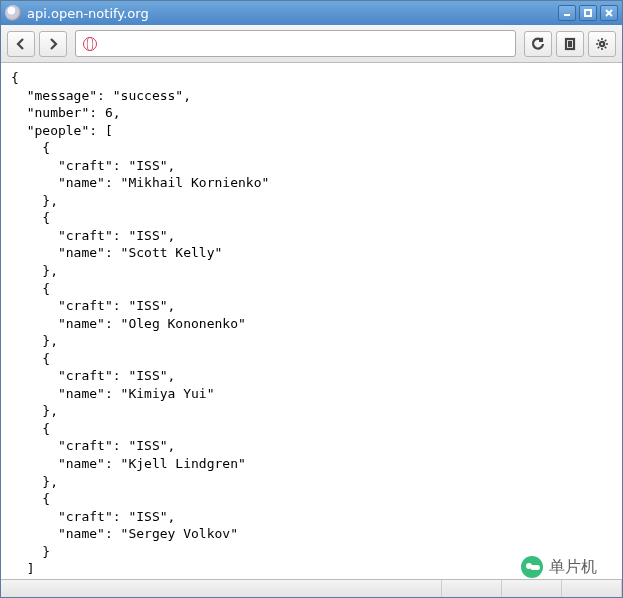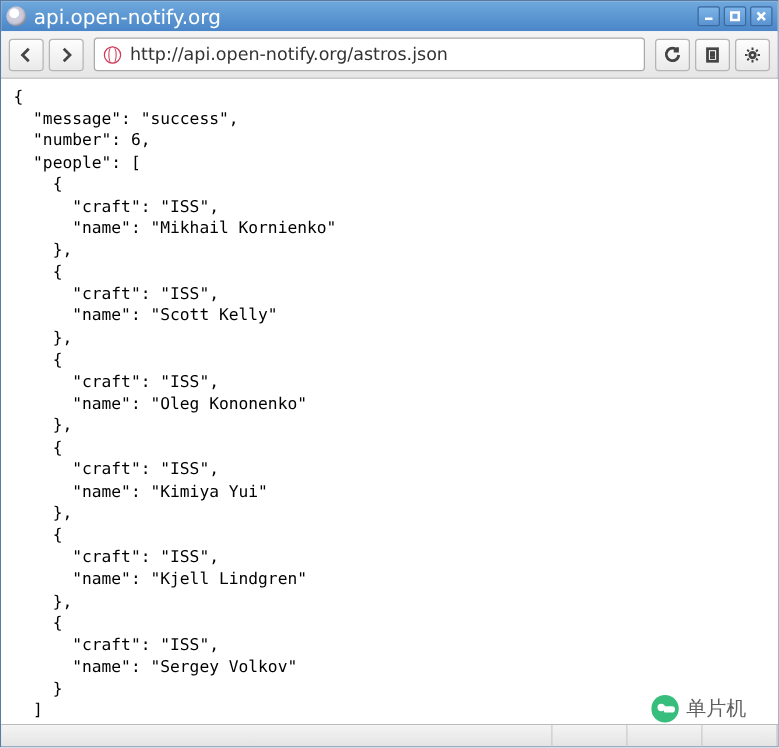--- a/index.html
+++ b/index.html
@@ -1,18 +1,18 @@
 <!DOCTYPE html>
 <html><head>
 <meta charset="utf-8">
 <style>
   * { box-sizing: border-box; margin: 0; padding: 0; }
   html, body { width: 623px; height: 598px; font-family: "DejaVu Sans", Arial, sans-serif; font-size: 13px; background: #fff; }
   .window { width: 623px; height: 598px; border: 1px solid #5a7aa0; background: #fff; display: flex; flex-direction: column; }
-  .titlebar { height: 24px; background: linear-gradient(#6fa8dc, #4a86c8); display: flex; align-items: center; padding: 0 4px; color: #fff; font-size: 16px; }
+  .titlebar { height: 24px; background: linear-gradient(#6fa8dc, #4a86c8); display: flex; align-items: center; padding: 0 4px; color: #fff; font-size: 13px; }
   .titlebar .favicon { width: 16px; height: 16px; margin-right: 6px; border-radius: 50%; background: radial-gradient(circle at 40% 35%, #fff 0 25%, #ccd 30% 60%, #99a 100%); box-shadow: inset -1px -1px 2px rgba(0,0,0,.3); }
   .titlebar .title { flex: 1; }
   .win-btns { display: flex; gap: 3px; }
   .win-btn { width: 18px; height: 16px; background: linear-gradient(#7db4e8,#5a93d0); border: 1px solid #3a6aa0; border-radius: 2px; display: flex; align-items: center; justify-content: center; cursor: pointer; }
   .win-btn svg { width: 10px; height: 10px; stroke: #fff; stroke-width: 2; fill: none; }
   .toolbar { height: 38px; background: linear-gradient(#f4f4f4,#e6e6e6); border-bottom: 1px solid #bbb; display: flex; align-items: center; padding: 0 6px; gap: 4px; }
   .nav-btn { width: 28px; height: 26px; border: 1px solid #b5b5b5; border-radius: 3px; background: linear-gradient(#fdfdfd,#eaeaea); display: flex; align-items: center; justify-content: center; cursor: pointer; }
   .nav-btn svg { width: 14px; height: 14px; stroke: #444; stroke-width: 2.2; fill: none; }
   .urlbar { flex: 1; height: 27px; border: 1px solid #aaa; border-radius: 3px; background: #fff; display: flex; align-items: center; padding: 0 6px; margin: 0 4px; }
   .url-icon { width: 16px; height: 16px; margin-right: 6px; position: relative; }
@@ -64,21 +64,20 @@
             <polyline points="9,2 4,7 9,12"></polyline>
           </svg>
         </div>
     <div class="nav-btn">
           <svg viewBox="0 0 14 14">
             <polyline points="5,2 10,7 5,12"></polyline>
           </svg>
         </div>
     <div class="urlbar">
       <span class="url-icon"></span>
-      <span class="url-text">http://api.open-notify.org/astros.json</span>
     </div>
     <div class="nav-btn">
           <svg viewBox="0 0 14 14">
             <path d="M11 3.5A5 5 0 1 0 12 7"></path>
             <polyline points="11,0.8 11,3.8 8,3.8"></polyline>
           </svg>
         </div>
     <div class="nav-btn">
           <svg viewBox="0 0 14 14">
             <rect x="3" y="2" width="8" height="10"></rect>

